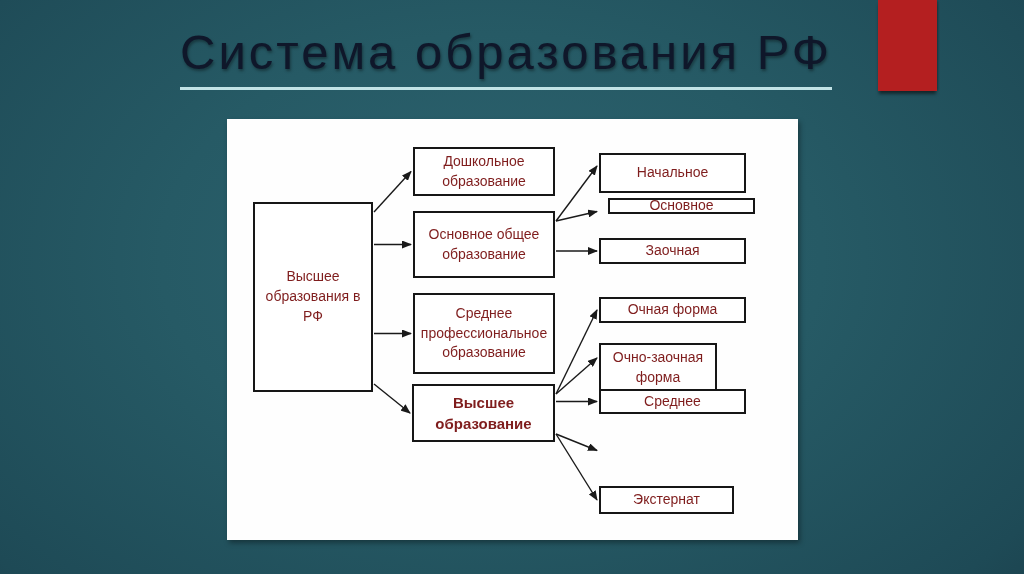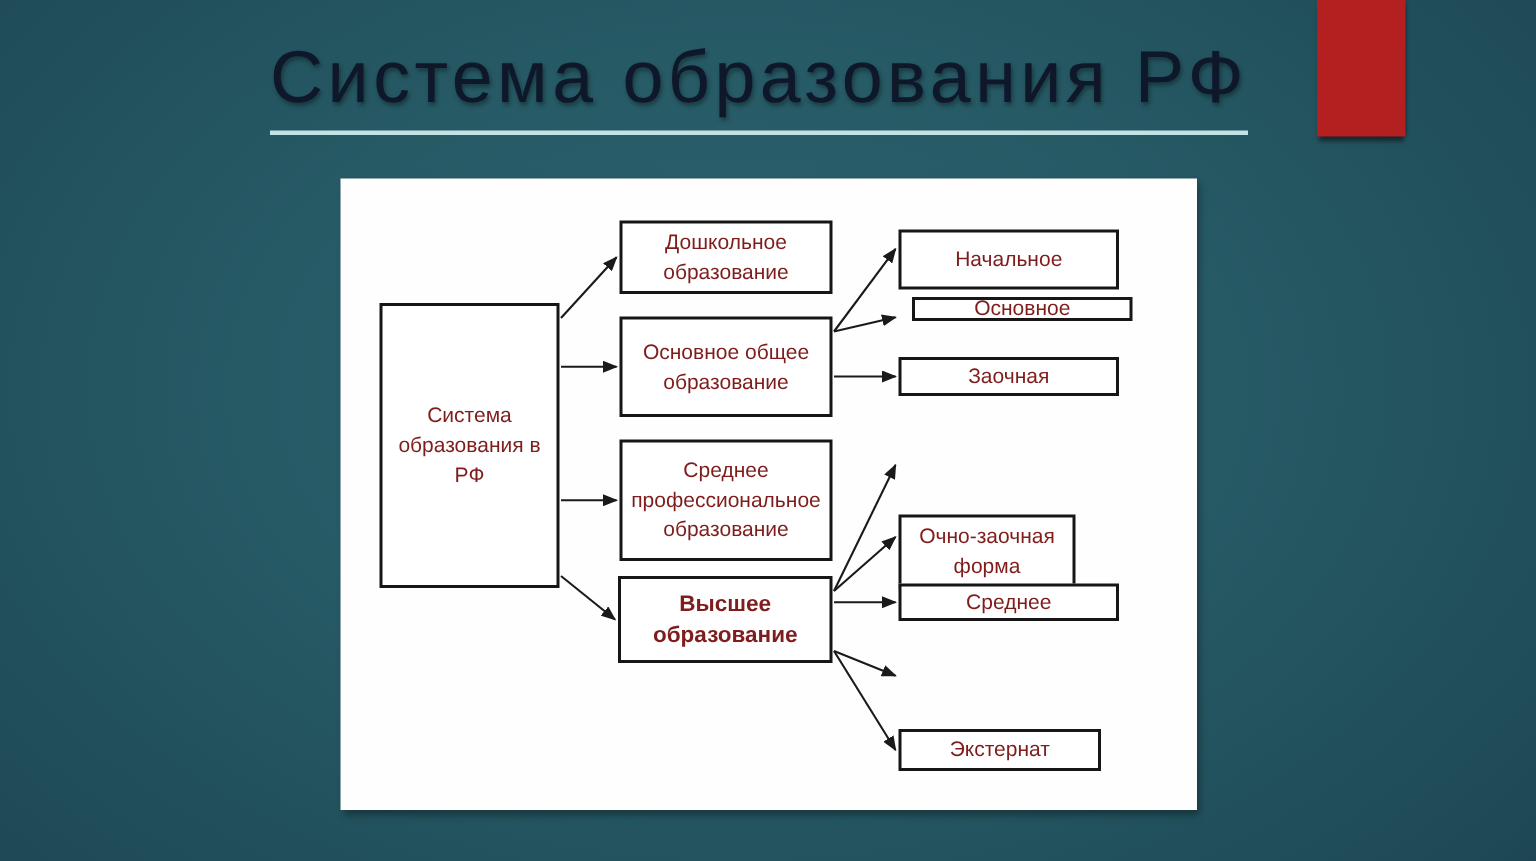--- a/index.html
+++ b/index.html
@@ -39,21 +39,21 @@
 
 <div class="slide">
 
   <h1 class="title"><span class="title-text">Система образования РФ</span></h1>
 
   <div class="accent"></div>
 
   <div class="panel" id="diagram-panel">
 
     <div class="node" style="left:26px;top:83px;width:120px;height:190px">
-      <span>Система образования в РФ</span>
+      <span>Высшее образования в РФ</span>
     </div>
 
     <div class="node" style="left:186px;top:28px;width:142px;height:49px">
       <span>Дошкольное образование</span>
     </div>
 
     <div class="node" style="left:186px;top:92px;width:142px;height:67px">
       <span>Основное общее образование</span>
     </div>
 
@@ -70,20 +70,23 @@
     </div>
 
     <div class="node" style="left:381px;top:79px;width:147px;height:16px">
       <span>Основное</span>
     </div>
 
     <div class="node" style="left:372px;top:119px;width:147px;height:26px">
       <span>Заочная</span>
     </div>
 
+    <div class="node" style="left:372px;top:178px;width:147px;height:26px">
+      <span>Очная форма</span>
+    </div>
 
     <div class="node" style="left:372px;top:224px;width:118px;height:50px">
       <span>Очно-заочная форма</span>
     </div>
 
     <div class="node" style="left:372px;top:270px;width:147px;height:25px">
       <span>Среднее</span>
     </div>
 
 

